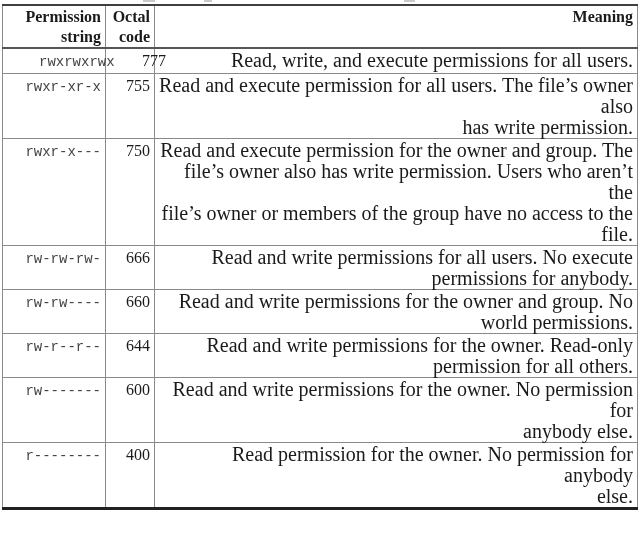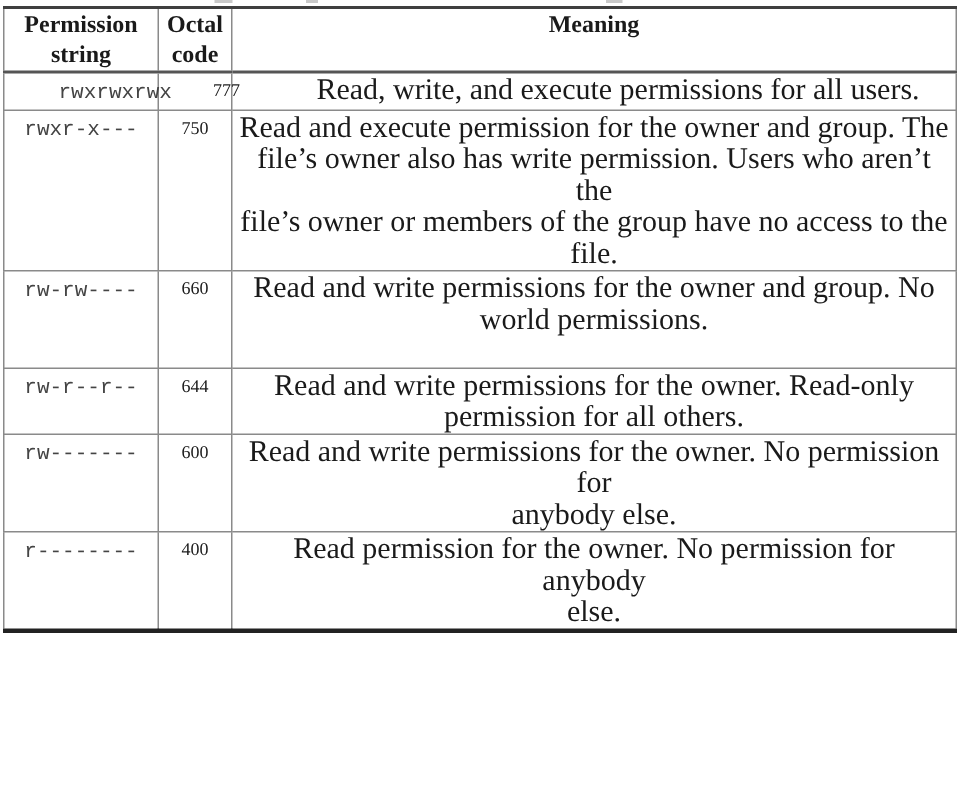--- a/index.html
+++ b/index.html
@@ -28,41 +28,41 @@
     border-right: 1px solid #8a8a8a;
     color: #1a1a1a;
   }
   col.c1 { width: 103px; }
   col.c2 { width: 49px; }
   col.c3 { width: 483px; }
 
   th, td {
     border: 1px solid #8a8a8a;
     vertical-align: top;
-    text-align: center;
+    text-align: right;
     padding: 1px 4px 0 4px;
     white-space: pre-line;
   }
   thead th {
     font-size: 16px;
     font-weight: bold;
     line-height: 20px;
     border-bottom: 2px solid #555555;
     height: 42px;
   }
   td.perm {
     font-family: "Liberation Mono", "DejaVu Sans Mono", monospace;
     font-size: 14px;
     line-height: 21px;
     color: #444444;
     padding-top: 3px;
     letter-spacing: 0;
   }
   td.octal {
-    font-size: 12px;
+    font-size: 16px;
     line-height: 21px;
   }
   td.meaning {
     font-size: 20px;
     line-height: 21px;
   }
   
   tbody tr:nth-child(1) td { height: 23px; padding-left: 36px; }
   tbody tr:nth-child(2) td { height: 44px; }
   tbody tr:nth-child(3) td { height: 65px; }
@@ -99,25 +99,37 @@
       <th>Meaning</th>
     </tr>
   </thead>
   <tbody>
     <tr>
       <td class="perm">rwxrwxrwx</td>
       <td class="octal">777</td>
       <td class="meaning">Read, write, and execute permissions for all users.</td>
     </tr>
     <tr>
+      <td class="perm">rwxr-xr-x</td>
+      <td class="octal">755</td>
+      <td class="meaning">Read and execute permission for all users. The file’s owner also
+has write permission.</td>
+    </tr>
+    <tr>
       <td class="perm">rwxr-x---</td>
       <td class="octal">750</td>
       <td class="meaning">Read and execute permission for the owner and group. The
 file’s owner also has write permission. Users who aren’t the
 file’s owner or members of the group have no access to the file.</td>
+    </tr>
+    <tr>
+      <td class="perm">rw-rw-rw-</td>
+      <td class="octal">666</td>
+      <td class="meaning">Read and write permissions for all users. No execute
+permissions for anybody.</td>
     </tr>
     <tr>
       <td class="perm">rw-rw----</td>
       <td class="octal">660</td>
       <td class="meaning">Read and write permissions for the owner and group. No
 world permissions.</td>
     </tr>
     <tr>
       <td class="perm">rw-r--r--</td>
       <td class="octal">644</td>

